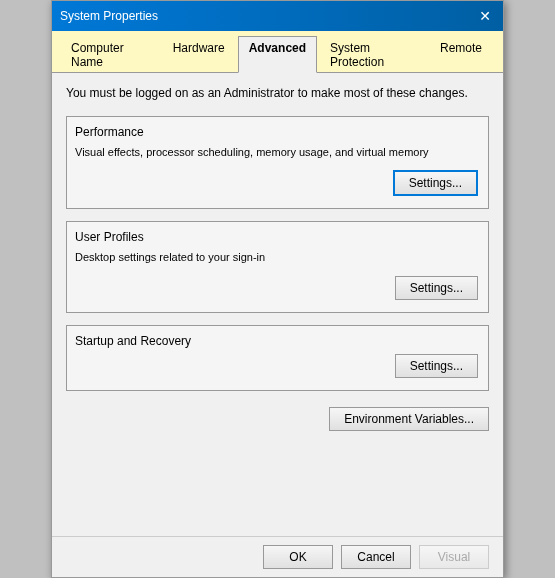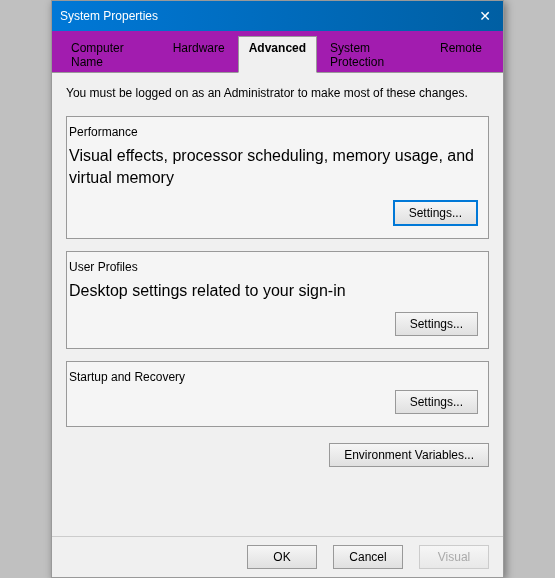--- a/index.html
+++ b/index.html
@@ -55,21 +55,21 @@
       cursor: pointer;
       font-size: 14px;
       display: flex;
       align-items: center;
       justify-content: center;
       padding: 0;
     }
 
     .tabs-bar {
       display: flex;
-      background: #a21caf;
+      background: #fef9c3;
       border-bottom: 1px solid #999;
       padding: 4px 8px 0 8px;
       flex-shrink: 0;
     }
 
     .tab {
       padding: 4px 10px;
       border: 1px solid transparent;
       cursor: pointer;
       font-size: 12px;
@@ -99,33 +99,33 @@
     .info-text {
       font-size: 12px;
       color: #000;
       margin-bottom: 14px;
       line-height: 1.4;
     }
 
     .section-box {
       border: 1px solid #999;
       background: #f5f5f5;
-      padding: 8px 10px 12px 2px;
+      padding: 8px 10px 12px 8px;
       margin-bottom: 12px;
     }
 
     .section-title {
       font-size: 12px;
       font-weight: normal;
       color: #000;
       margin-bottom: 6px;
     }
 
     .section-desc {
-      font-size: 16px;
+      font-size: 11px;
       color: #000;
       margin-bottom: 10px;
       line-height: 1.4;
     }
 
     .section-footer {
       display: flex;
       justify-content: flex-end;
     }
 
@@ -148,21 +148,21 @@
       justify-content: flex-end;
       margin-top: 4px;
     }
 
     .bottom-bar {
       display: flex;
       justify-content: flex-end;
       align-items: center;
       padding: 8px 14px;
       border-top: 1px solid #ccc;
-      gap: 16px;
+      gap: 8px;
       flex-shrink: 0;
       background: #f0f0f0;
     }
 
     .btn-disabled {
       color: #aaa;
       background: linear-gradient(to bottom, #f6f6f6, #e8e8e8);
       cursor: default;
       border: 1px solid #ccc;
     }

